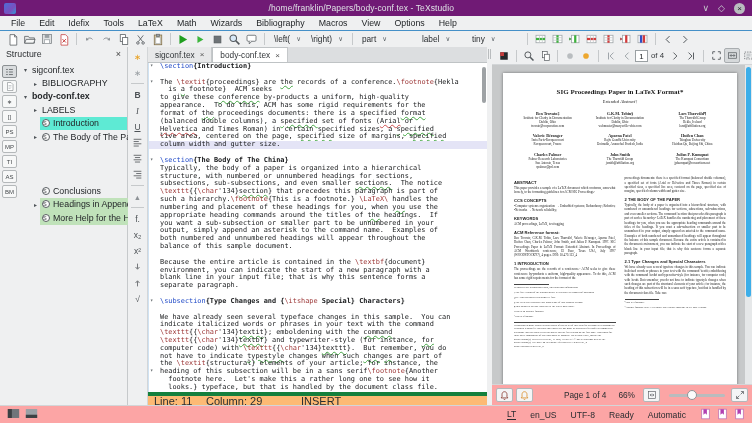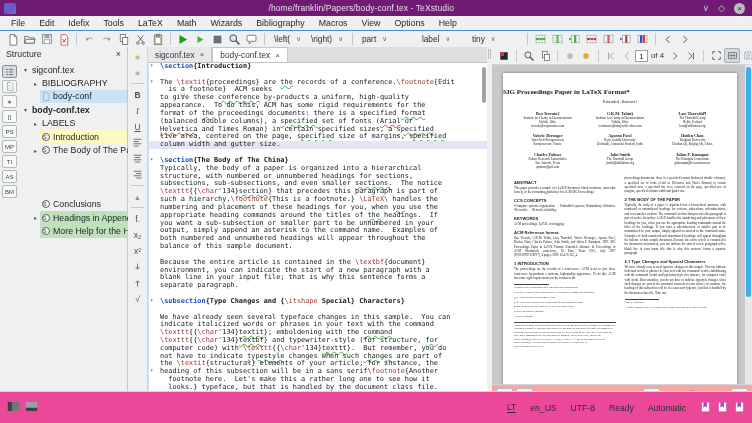--- a/index.html
+++ b/index.html
@@ -29,40 +29,40 @@
 #sidehead .x{margin-left:auto;font-size:9px;color:#444}
 #sidestrip{position:absolute;top:16px;left:0;width:19px;bottom:0;display:flex;flex-direction:column;align-items:center;gap:2px;padding-top:2px}
 .stab{width:15px;height:13px;border:1px solid #b4b8ba;background:#f7f8f8;display:flex;align-items:center;justify-content:center;font-size:6px;color:#45494c;border-radius:2px}
 .stab.active{background:#d9dcde;border-color:#8b9093}
 #tree{position:absolute;left:19px;top:16px;right:0;bottom:0;font-size:8.8px}
 .trow{display:flex;align-items:center;height:13.4px;white-space:nowrap}
 .trow .exp{width:9px;text-align:center;font-size:6px;color:#50555a;flex:none}
 .trow .ti{flex:none;margin-right:3px;display:flex}
 .trow .lbl{padding:1px 3px 1px 0}
 .trow .hlwrap{display:flex;align-items:center;flex:1;height:100%;padding-left:2px}
-.hl-active{background:#fef9c3}
+.hl-active{background:#5eead4}
 .hl-inactive{background:#c9e3f4}
 .hl-appendix{background:#c0e2ba}
 .sec-ic{width:8px;height:8px;border:1px solid #5a5f63;border-radius:50%;font-size:5.5px;line-height:7px;text-align:center;color:#3a3e42;background:#fdfdfd}
 
 #midbar{position:absolute;top:47px;left:128px;width:20px;bottom:18px;background:#eff0f1;border-right:1px solid #d3d6d8;display:flex;flex-direction:column;align-items:center;gap:3px;padding-top:3px}
 .mbtn{width:15px;height:13px;display:flex;align-items:center;justify-content:center;font-size:8.5px;color:#4d5256}
 .msep{width:13px;height:1px;background:#c6c9cb;margin:1px 0}
 .mbtn.b{font-weight:bold}.mbtn.i{font-style:italic;font-family:"Liberation Serif",serif}.mbtn.u{text-decoration:underline}
 
 #editor{position:absolute;top:47px;left:148px;width:339px;bottom:18px;background:#fff;display:flex;flex-direction:column}
 #tabbar{height:16px;background:#dcdee0;display:flex;align-items:flex-end;border-bottom:1px solid #bfc3c5;flex:none}
 .tab{display:flex;align-items:center;gap:5px;height:15px;padding:0 7px;font-size:8.3px;background:#e7e8e9;border-right:1px solid #c5c8ca;color:#33373a}
 .tab.active{background:#fff;border-top:1px solid #bfc3c5;border-left:1px solid #bfc3c5}
 .tab .x{font-size:8px;color:#555}
 #code{flex:1;position:relative;overflow:hidden;border-left:1px solid #cfe2f3}
 .cl{height:7.833px;line-height:7.9px;font-family:"DejaVu Sans Mono",monospace;font-size:6.9px;white-space:pre;padding-left:11px;position:relative;color:#17191b}
 .cl .fold{position:absolute;left:1px;top:-1px;font-size:5.5px;color:#6a6f73}
 .cl.hl{background:#e4e4f6}
-.tb{color:#1f49c7;font-weight:bold}
+.tb{color:#1f49c7;font-weight:normal}
 .tr{color:#9b3434}
 .tk{font-weight:bold}
 .tg{text-decoration:underline wavy #44a844 1px;text-underline-offset:1px}
 .te{text-decoration:underline wavy #d05050 1px;text-underline-offset:1px}
 #vscroll{position:absolute;right:1px;top:4px;width:4px;height:36px;background:#9ea2a5;border-radius:2px}
 #edstatus{height:13px;flex:none;background:#fdba74;border-top:4px solid #15803d;display:flex;align-items:center;font-size:11px;color:#2a2d30;padding-left:6px}
 #edstatus span{margin-right:0}
 
 #splitter{position:absolute;top:47px;left:487px;width:5px;bottom:18px;background:#eff0f1}
 #splitter .dots{position:absolute;top:2px;left:1px;width:3px;height:10px;border-left:1px solid #b9bcbe;border-right:1px solid #b9bcbe}
@@ -70,40 +70,40 @@
 #pdf{position:absolute;top:47px;left:492px;right:0;bottom:18px;background:#eff0f1;display:flex;flex-direction:column}
 #pdftoolbar{height:18px;flex:none;display:flex;align-items:center;padding-left:4px;background:#eff0f1;border-bottom:1px solid #d3d6d8}
 .pbtn{width:16px;height:15px;display:flex;align-items:center;justify-content:center;flex:none;border-radius:2px}
 .pbtn.pressed{background:#d6d9db;border:1px solid #a9adb0}
 .pagebox{width:13px;height:12px;border:1px solid #9aa0a3;background:#fff;font-size:7.8px;text-align:center;line-height:11px;flex:none}
 .ofkl{font-size:7.8px;margin:0 3px;color:#33373a;flex:none}
 #pdfview{flex:1;position:relative;background:#c7c9ca;overflow:hidden}
 #pdfscroll{position:absolute;right:0;top:0;bottom:0;width:7px;background:#e6e8e9}
 #pdfscroll .thumb{position:absolute;left:1px;right:1px;top:2px;height:72%;background:#3daee9;border-radius:3px}
 #page{position:absolute;left:11px;top:8px;width:234px;height:400px;background:#fff;box-shadow:0 0 3px rgba(0,0,0,.45);font-family:"Liberation Serif",serif;color:#1c1c1c}
-#pg-title{font-size:7px;font-weight:bold;margin-top:15px}
+#pg-title{text-align:center;font-size:7px;font-weight:bold;margin-top:15px}
 #pg-sub{text-align:center;font-size:4.4px;margin-top:2.5px}
 #authors{display:grid;grid-template-columns:1fr 1fr 1fr;row-gap:5px;column-gap:3px;margin:7px 10px 0;text-align:center}
 .auth .nm{font-size:4.1px;font-weight:bold}
 .auth .al{font-size:3.2px;line-height:1.32;color:#222}
 #pgbody{display:flex;gap:9px;margin:7px 11px 0}
 #pgbody .col{flex:1;min-width:0}
 .sec-h{font-size:4.1px;font-weight:bold;margin:3.5px 0 1px;font-family:"Liberation Sans",sans-serif}
 .sec-t{font-size:3.15px;line-height:1.38;text-align:justify}
 .fnrule{width:34%;border-top:.5px solid #444;margin-top:4px}
 .fnote{font-size:2.7px;line-height:1.4;color:#333;text-align:left;margin-top:1px}
 .permis{font-size:2.6px;line-height:1.35;color:#333;border-top:.5px solid #444;margin-top:3px;padding-top:1px}
 #pdffoot{height:17px;flex:none;display:flex;align-items:center;background:#fca5a5;border-top:1px solid #d3d6d8;padding:10px 4px;font-size:8.3px;color:#2a2d30}
 .fbtn{width:17px;height:14px;border:1px solid #b3b7ba;border-radius:2px;background:#f4f5f6;display:flex;align-items:center;justify-content:center;margin-right:3px;flex:none}
 #pdffoot .pl{margin-left:auto}
 #pdffoot .zl{margin:0 8px 0 12px}
 #zoomslider{width:56px;height:3px;background:#b9bcbe;border-radius:2px;position:relative;margin:0 6px;flex:none}
 #zoomslider .knob{position:absolute;left:18px;top:-3.5px;width:10px;height:10px;border-radius:50%;background:#fbfbfb;border:1px solid #8f9497}
 
-#statusbar{position:absolute;left:0;right:0;bottom:0;height:32px;background:#ec4899;border-top:1px solid #d3d6d8;display:flex;align-items:center;padding:0 7px;font-size:8.6px;color:#2a2d30}
+#statusbar{position:absolute;left:0;right:0;bottom:0;height:18px;background:#fca5a5;border-top:1px solid #d3d6d8;display:flex;align-items:center;padding:0 7px;font-size:8.6px;color:#2a2d30}
 #statusbar .lefticons{display:flex;gap:5px}
 #statusbar .right{margin-left:auto;display:flex;align-items:center;gap:14px}
 #statusbar .lt{border-bottom:1px solid #2a2d30;padding-bottom:0}
 #statusbar .flags{display:flex;gap:6px;align-items:center}
 </style>
 </head>
 <body>
 
 <div id="app">
 
@@ -381,31 +381,20 @@
           <span class="hlwrap">
             <span class="lbl">sigconf.tex</span>
           </span>
         </div>
         <div class="trow" style="padding-left: 12px;">
           <span class="exp">▸</span>
           <span class="hlwrap">
             <span class="lbl">BIBLIOGRAPHY</span>
           </span>
         </div>
-        <div class="trow" style="padding-left: 12px;">
-          <span class="exp"></span>
-          <span class="hlwrap hl-inactive">
-            <span class="ti">
-              <svg width="8" height="9" viewBox="0 0 16 18">
-                <path d="M3 1h7l4 4v12H3z" fill="#cfe3f5" stroke="#6b8fad"></path>
-              </svg>
-            </span>
-            <span class="lbl">body-conf</span>
-          </span>
-        </div>
         <div class="trow" style="padding-left: 2px;">
           <span class="exp">▾</span>
           <span class="hlwrap">
             <span class="lbl" style="font-weight: bold;">body-conf.tex</span>
           </span>
         </div>
         <div class="trow" style="padding-left: 12px;">
           <span class="exp">▸</span>
           <span class="hlwrap">
             <span class="lbl">LABELS</span>
@@ -497,21 +486,21 @@
           <span class="x">×</span>
         </span>
         <span class="tab active">
           <span>body-conf.tex</span>
           <span class="x">×</span>
         </span>
       </div>
     <div id="code">
       <div class="cl"><span class="fold">▾</span><span class="tb">\section</span><span class="tk">{Introduction}</span></div>
         <div class="cl"></div>
-        <div class="cl"><span class="fold">▾</span><span>The </span><span class="tr">\textit</span><span>{proceedings} are </span><span class="tg">the</span><span> records of a conference.</span><span class="tr">\footnote</span><span>{Edit</span></div>
+        <div class="cl"><span class="fold">▾</span><span>The </span><span class="tr">\textit</span><span>{proceedings} are </span><span class="tg">the</span><span> records of a conference.</span><span class="tr">\footnote</span><span>{Hekla</span></div>
         <div class="cl"><span>  is </span><span class="tg">a</span><span> footnote}  ACM seeks</span></div>
         <div class="cl"><span>to give these </span><span class="tg">conference</span><span> by-products a uniform, high-quality</span></div>
         <div class="cl"><span>appearance.  To do this, ACM has some rigid requirements for the</span></div>
         <div class="cl"><span>format of </span><span class="tg">the</span><span> proceedings documents: there is a specified </span><span class="tg">format</span></div>
         <div class="cl"><span>(balanced double columns), a </span><span class="tg">specified</span><span> set of fonts (</span><span class="te">Arial</span><span> or</span></div>
         <div class="cl"><span class="te">Helvetica</span><span> and Times Roman) in certain specified sizes, a </span><span class="tg">specified</span></div>
         <div class="cl"><span>live area, centered on the page, </span><span class="tg">specified</span><span> size of margins, </span><span class="tg">specified</span></div>
         <div class="cl hl"><span>column width and gutter size.</span></div>
         <div class="cl"></div>
         <div class="cl"><span class="fold">▾</span><span class="tb">\section</span><span class="tk">{The Body of The China}</span></div>
@@ -530,21 +519,21 @@
         <div class="cl"><span>Because the entire article is contained in the </span><span class="tr">\textbf</span><span>{document}</span></div>
         <div class="cl"><span>environment, you can indicate the start of a new paragraph with a</span></div>
         <div class="cl"><span>blank line in your input file; that is why this sentence forms a</span></div>
         <div class="cl"><span>separate paragraph.</span></div>
         <div class="cl"></div>
         <div class="cl"><span class="fold">▾</span><span class="tb">\subsection</span><span class="tk">{Type Changes and {</span><span class="tr">\itshape</span><span class="tk"> Special} Characters}</span></div>
         <div class="cl"></div>
         <div class="cl"><span>We have already seen several typeface changes in this sample.  You can</span></div>
         <div class="cl"><span>indicate italicized words or phrases in your text with the command</span></div>
         <div class="cl"><span class="tr">\texttt</span><span>{{</span><span class="tr">\char</span><span>'134}</span><span class="tg">textit</span><span>}; emboldening with the </span><span class="tg">command</span></div>
-        <div class="cl"><span class="tr">\texttt</span><span>{{</span><span class="tr">\char</span><span>'134}</span><span class="tg">textbf</span><span>} and typewriter-style (for structure, </span><span class="tg">for</span></div>
+        <div class="cl"><span class="tr">\texttt</span><span>{{</span><span class="tr">\char</span><span>'134}</span><span class="tg">textbf</span><span>} and typewriter-style (for instance, </span><span class="tg">for</span></div>
         <div class="cl"><span>computer code) with </span><span class="tr">\texttt</span><span>{{</span><span class="tr">\char</span><span>'134}</span><span class="tg">texttt</span><span>}.  But remember, you do</span></div>
         <div class="cl"><span>not have to indicate </span><span class="tg">typestyle</span><span> changes when such </span><span class="tg">changes</span><span> are part of</span></div>
         <div class="cl"><span>the </span><span class="tr">\textit</span><span>{structural} elements of your article; for instance, the</span></div>
         <div class="cl"><span class="fold">▾</span><span>heading of this subsection will be in a sans serif</span><span class="tr">\footnote</span><span>{Another</span></div>
         <div class="cl"><span>  footnote here.  Let's make this a rather long one to see how it</span></div>
         <div class="cl"><span>  looks.} typeface, but that is handled by the document class file.</span></div>
         <div id="vscroll"></div>
     </div>
     <div id="edstatus">
       <span style="width:52px">Line: 11</span>

